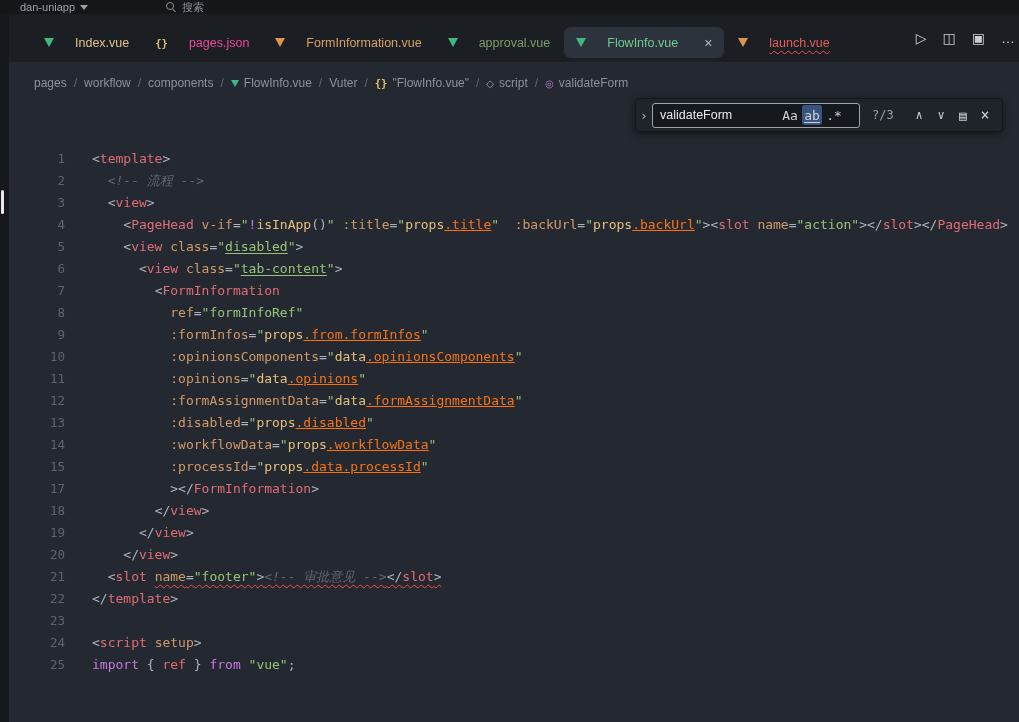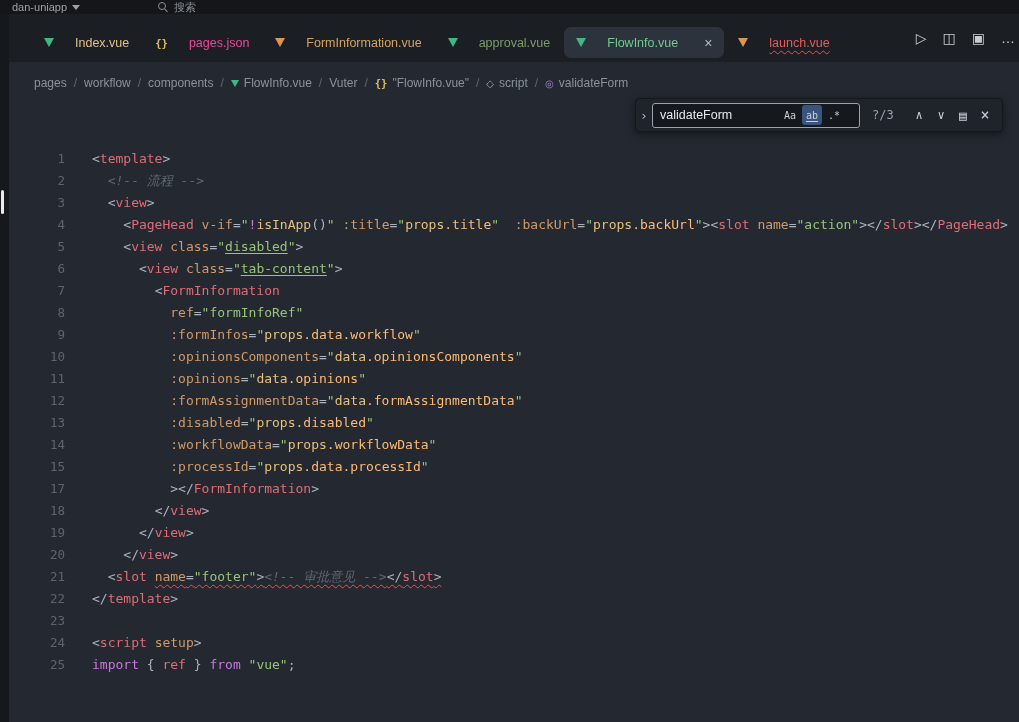--- a/index.html
+++ b/index.html
@@ -1,21 +1,21 @@
 <!DOCTYPE html>
 <html><head>
 <meta charset="utf-8">
 <style>
   * { margin:0; padding:0; box-sizing:border-box; }
   html,body { width:1019px; height:722px; overflow:hidden; background:#242931;
               font-family:"Liberation Sans", sans-serif; }
 
   
   .topbar { height:14px; background:#141619; display:flex; align-items:center;
-            font-size:11px; color:#9ba1aa; padding-left:12px; position:relative; z-index:6; }
+            font-size:11px; color:#9ba1aa; padding-left:20px; position:relative; z-index:6; }
   .tb-project { display:flex; align-items:center; gap:5px; cursor:default; }
   .tb-caret { width:0;height:0;border-left:4px solid transparent;border-right:4px solid transparent;
               border-top:5px solid #9ba1aa; display:inline-block; }
   .tb-search { display:flex; align-items:center; gap:6px; margin-left:78px; color:#8a9099; }
   .search-glass{ position:relative; width:10px; height:10px; display:inline-block; }
   .search-glass::before{ content:""; position:absolute; width:6px;height:6px;
         border:1.4px solid currentColor; border-radius:50%; left:0; top:0; }
   .search-glass::after{ content:""; position:absolute; width:4px; height:1.4px;
         background:currentColor; transform:rotate(45deg); left:6px; top:8px; }
 
@@ -51,38 +51,38 @@
   .editor { position:relative; height:632px; background:#242931; padding-top:58px;
             font-family:"DejaVu Sans Mono", monospace; font-size:13px; overflow:hidden; }
   .line { display:flex; height:22px; line-height:22px; }
   .ln { width:65px; text-align:right; color:#5d6470; font-size:12.5px; flex:none; }
   .code { white-space:pre; margin-left:27px; color:#abb2bf; }
   .tk-p    { color:#abb2bf; }
   .tk-tag  { color:#e06c75;margin-top:28px; }
   .tk-attr { color:#d19a66; }
   .tk-str  { color:#98c379; }
   .tk-var  { color:#e5c07b; }
-  .tk-prop { color:#fdba74; }
+  .tk-prop { color:#f97316;text-decoration:underline; }
   .tk-kw   { color:#c678dd; }
   .tk-cmt  { color:#5f6672; font-style:italic; }
   .tk-u    { text-decoration:underline; text-underline-offset:2px; }
   .tk-sq   { text-decoration:underline wavy #f14c4c; text-decoration-thickness:1px; text-underline-offset:3px; }
 
   
   .find { position:absolute; top:8px; right:16px; height:34px; background:#1f242b;
           border:1px solid #14171c; border-radius:4px; box-shadow:0 2px 8px rgba(0,0,0,.5);
           display:flex; align-items:center; z-index:10; padding-right:6px; }
   .find-grip { width:16px; align-self:stretch; display:flex; align-items:center; justify-content:center;
                color:#aeb4bc; font-size:13px; cursor:default; }
   .find-box { display:flex; align-items:center; background:#15181c; border:1px solid #9aa2ac;
               border-radius:3px; height:25px; padding:0 3px 0 7px; width:208px; }
   .find-box input { background:transparent; border:none; outline:none; color:#e6e9ed;
                     font-size:12.5px; width:118px; font-family:"Liberation Sans", sans-serif; }
   .tgl { width:20px; height:20px; border-radius:3px; display:flex; align-items:center;
-         justify-content:center; font-size:10px; color:#ccd1d8; margin-left:2px; cursor:default; }
+         justify-content:center; font-size:13px; color:#ccd1d8; margin-left:2px; cursor:default; }
   .tgl.on { background:#39557e; }
   .tgl .ww { text-decoration:underline; text-underline-offset:2px; }
   .find-count { color:#9aa0a8; font-size:12px; margin:0 8px 0 12px; min-width:28px; }
   .fbtn { width:22px; height:22px; display:flex; align-items:center; justify-content:center;
           border-radius:3px; color:#c6ccd4; font-size:12px; cursor:default; }
   .fbtn.sel-ic { font-size:13px; }
   .fbtn.close-ic { font-size:15px; }
 </style>
 </head>
 <body>
@@ -225,21 +225,21 @@
       <div class="line">
         <span class="ln">7</span>
         <span class="code"><span class="tk-p">        </span><span class="tk-p">&lt;</span><span class="tk-tag">FormInformation</span></span>
       </div>
       <div class="line">
         <span class="ln">8</span>
         <span class="code"><span class="tk-p">          </span><span class="tk-attr">ref</span><span class="tk-p">=</span><span class="tk-str">"formInfoRef"</span></span>
       </div>
       <div class="line">
         <span class="ln">9</span>
-        <span class="code"><span class="tk-p">          </span><span class="tk-attr">:formInfos</span><span class="tk-p">=</span><span class="tk-str">"</span><span class="tk-var">props</span><span class="tk-prop">.data.workflow</span><span class="tk-str">"</span></span>
+        <span class="code"><span class="tk-p">          </span><span class="tk-attr">:formInfos</span><span class="tk-p">=</span><span class="tk-str">"</span><span class="tk-var">props</span><span class="tk-prop">.from.formInfos</span><span class="tk-str">"</span></span>
       </div>
       <div class="line">
         <span class="ln">10</span>
         <span class="code"><span class="tk-p">          </span><span class="tk-attr">:opinionsComponents</span><span class="tk-p">=</span><span class="tk-str">"</span><span class="tk-var">data</span><span class="tk-prop">.opinionsComponents</span><span class="tk-str">"</span></span>
       </div>
       <div class="line">
         <span class="ln">11</span>
         <span class="code"><span class="tk-p">          </span><span class="tk-attr">:opinions</span><span class="tk-p">=</span><span class="tk-str">"</span><span class="tk-var">data</span><span class="tk-prop">.opinions</span><span class="tk-str">"</span></span>
       </div>
       <div class="line">

